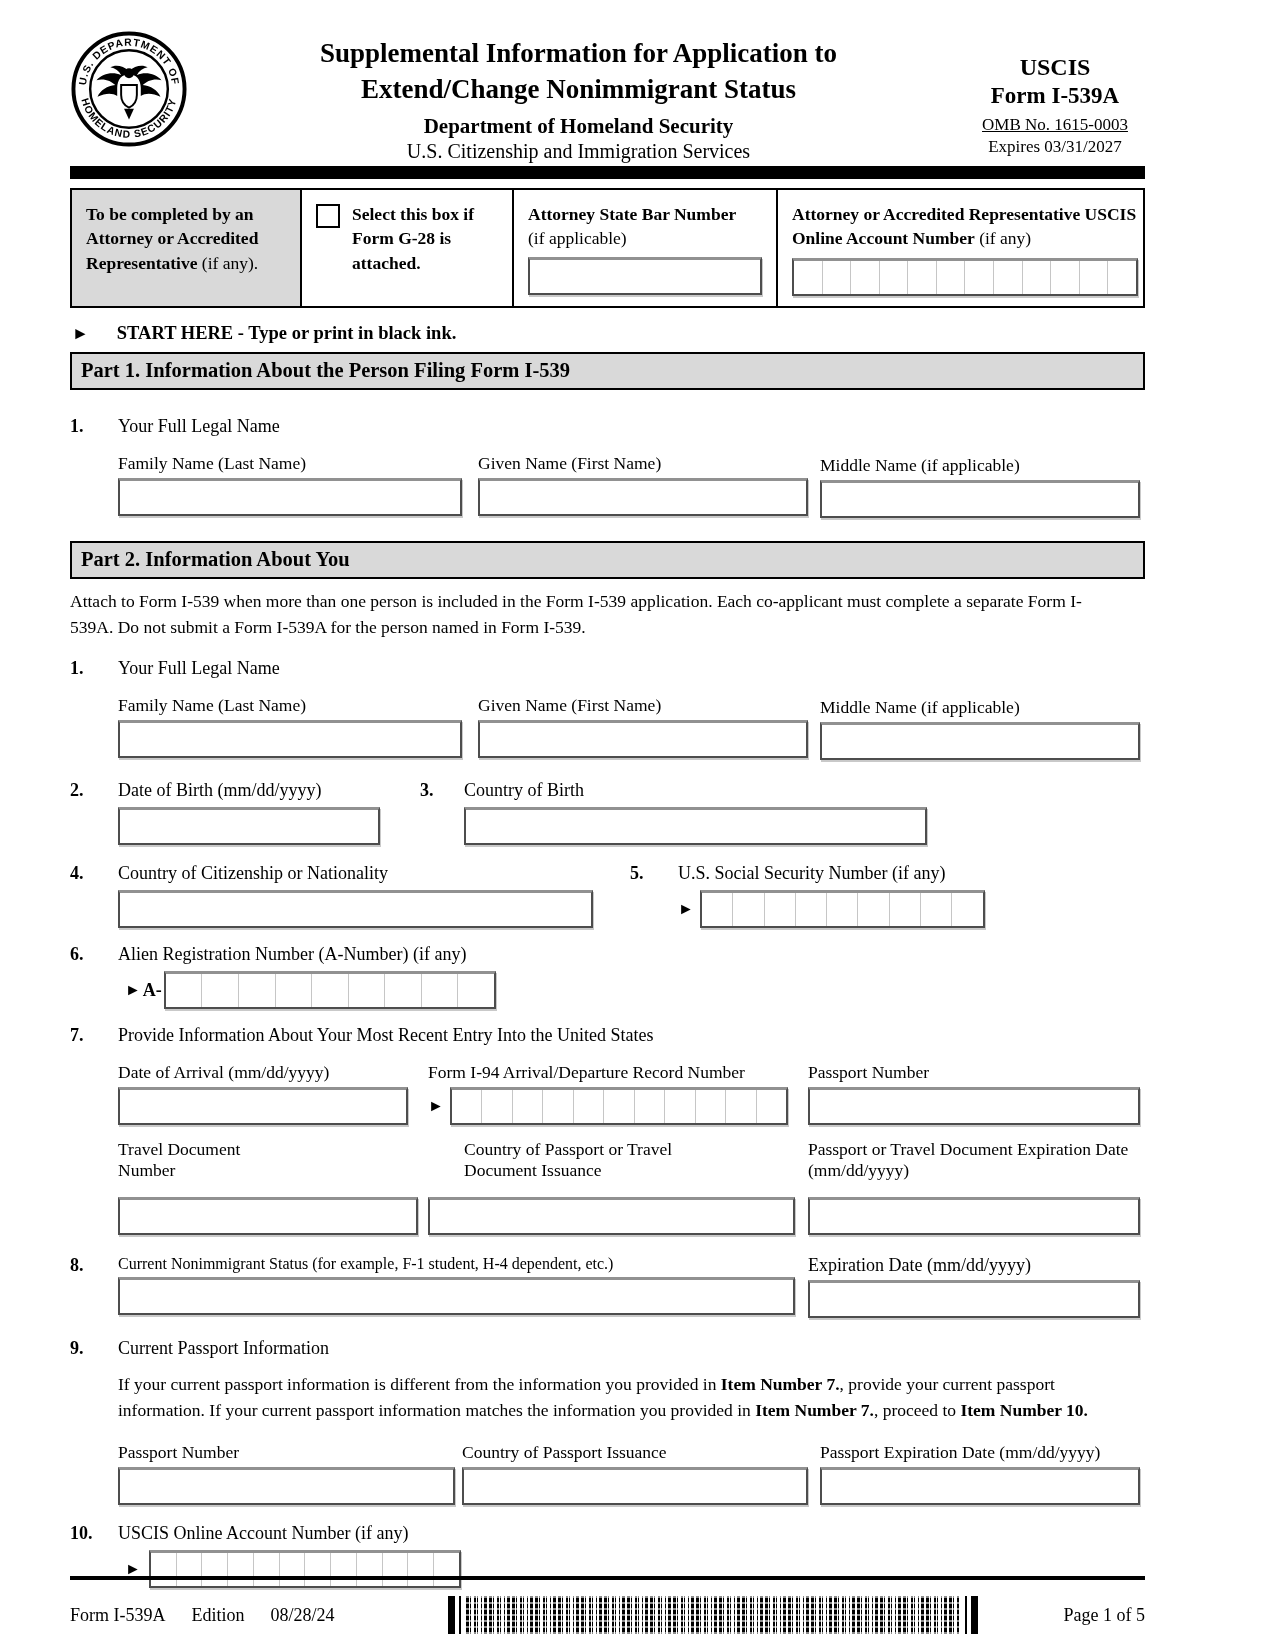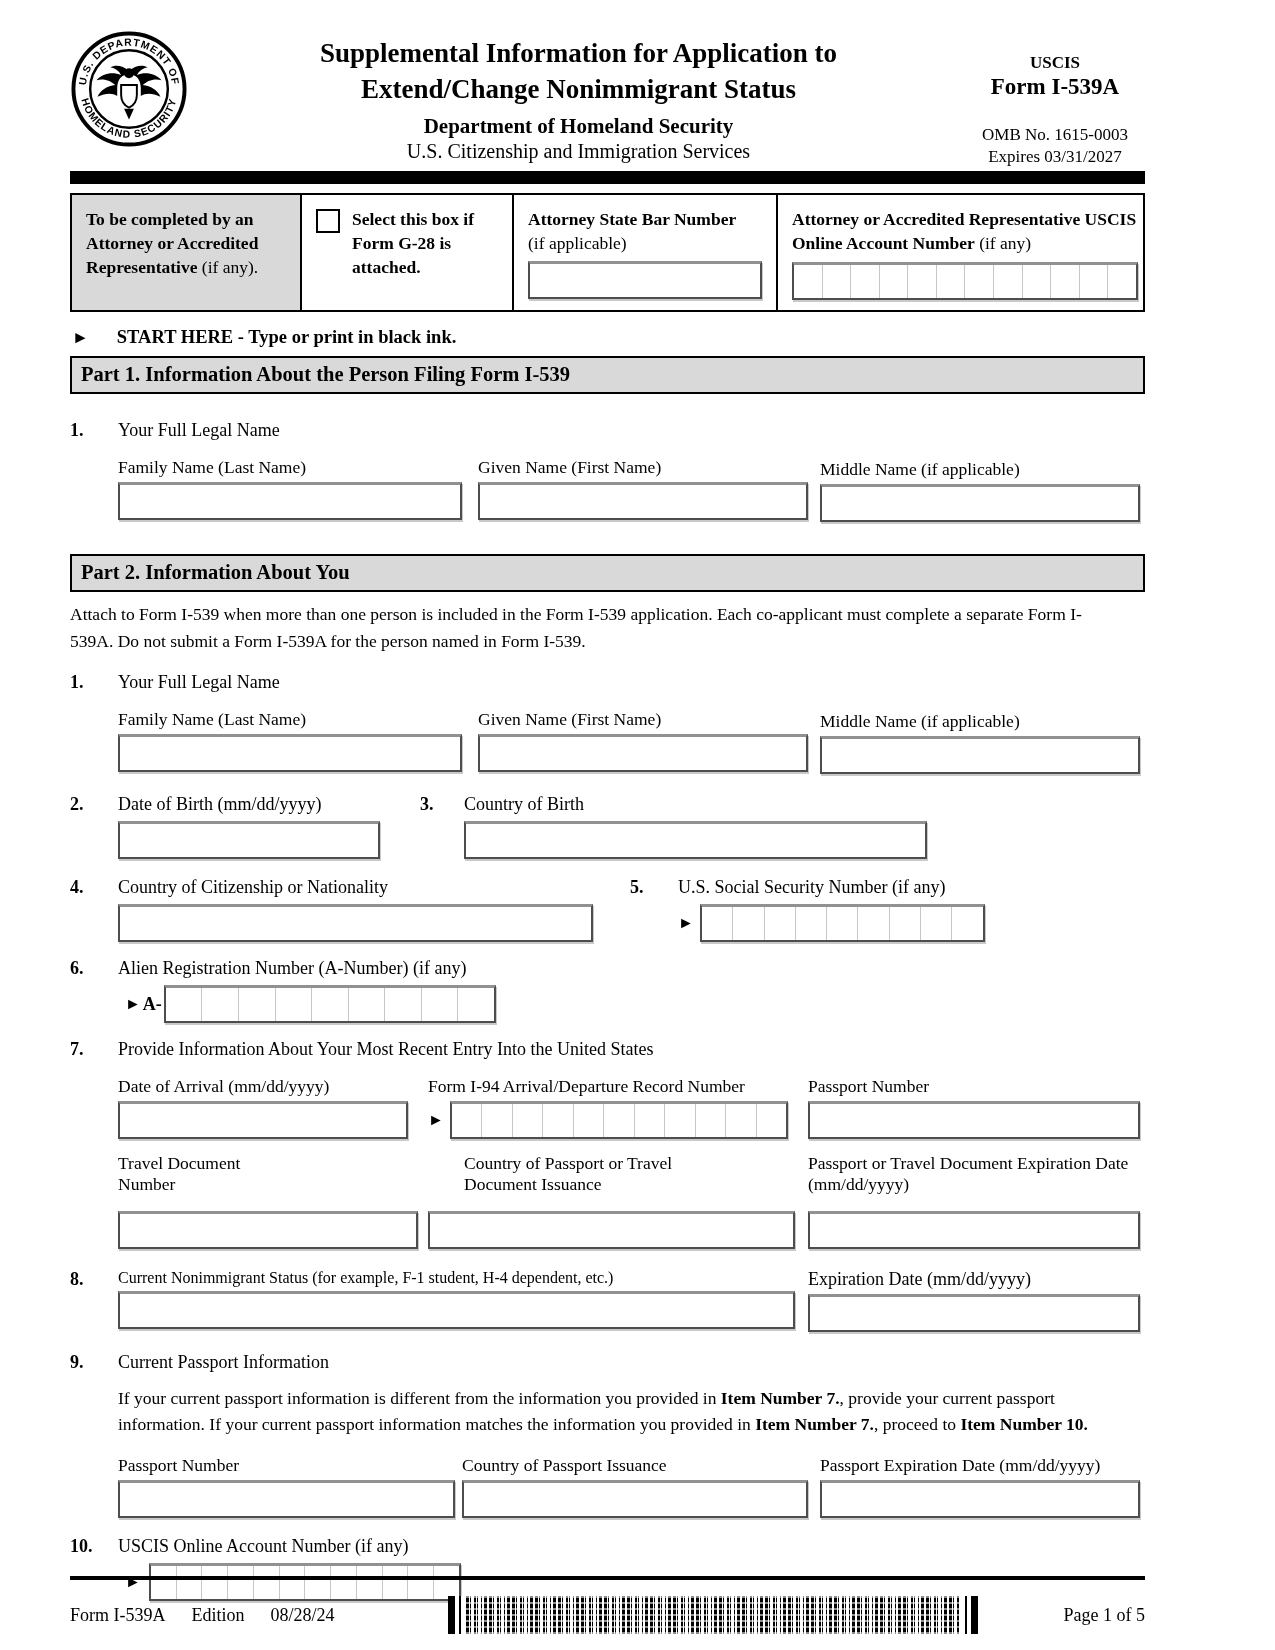--- a/index.html
+++ b/index.html
@@ -7,23 +7,23 @@
   .page{position:relative;width:1075px;margin-left:70px;height:1650px;box-sizing:border-box;padding-top:30px;}
 
   
   .header{display:flex;align-items:flex-start;}
   .seal-wrap{flex:0 0 122px;}
   .title-block{flex:1;text-align:center;padding-top:6px;}
   .form-title{font-size:27px;font-weight:bold;line-height:1.32;}
   .dept{font-size:21px;font-weight:bold;margin-top:7px;}
   .agency{font-size:20px;margin-top:1px;}
   .hdr-right{flex:0 0 180px;text-align:center;padding-top:22px;}
-  .uscis{font-size:17px;font-weight:bold;line-height:1.25;}
+  .uscis{font-size:24px;font-weight:bold;line-height:1.25;}
   .formno{font-size:23px;font-weight:bold;line-height:1.25;}
-  .omb{font-size:17px;margin-top:22px;line-height:1.3;}
+  .omb{font-size:17px;margin-top:3px;line-height:1.3;text-decoration:underline;}
   .expires{font-size:17px;line-height:1.3;}
 
   .black-bar{height:13px;background:#000;margin-top:3px;}
 
   
   .atty-table{display:grid;grid-template-columns:230px 212px 264px 1fr;border:2px solid #000;margin-top:9px;}
   .atty-cell{border-right:2px solid #000;padding:12px 12px 10px 14px;font-size:17.5px;line-height:1.38;box-sizing:border-box;min-height:100px;}
   .atty-cell:last-child{border-right:none;}
   .atty-gray{background:#d9d9d9;}
   .cb-row{display:flex;gap:12px;}
@@ -176,21 +176,21 @@
         <div class="flabel">Given Name (First Name)</div>
         <div class="box"></div>
       </div>
       <div style="width:320px;">
         <div class="flabel" style="padding-top:2px;">Middle Name (if applicable)</div>
         <div class="box"></div>
       </div>
     </div>
   </div>
 
-  <div class="part-bar" style="margin-top:32px;">Part 2.  Information About You</div>
+  <div class="part-bar" style="margin-top:23px;">Part 2.  Information About You</div>
 
   <div class="intro">Attach to Form I-539 when more than one person is included in the Form I-539 application.  Each co-applicant must complete a separate Form I-539A.  Do not submit a Form I-539A for the person named in Form I-539.</div>
 
   <div class="item" style="margin-top:18px;">
     <div class="item-head">
       <span class="inum">1.</span>
       <span>Your Full Legal Name</span>
     </div>
     <div class="frow" style="margin-top:16px;">
       <div style="width:344px;margin-right:16px;">

